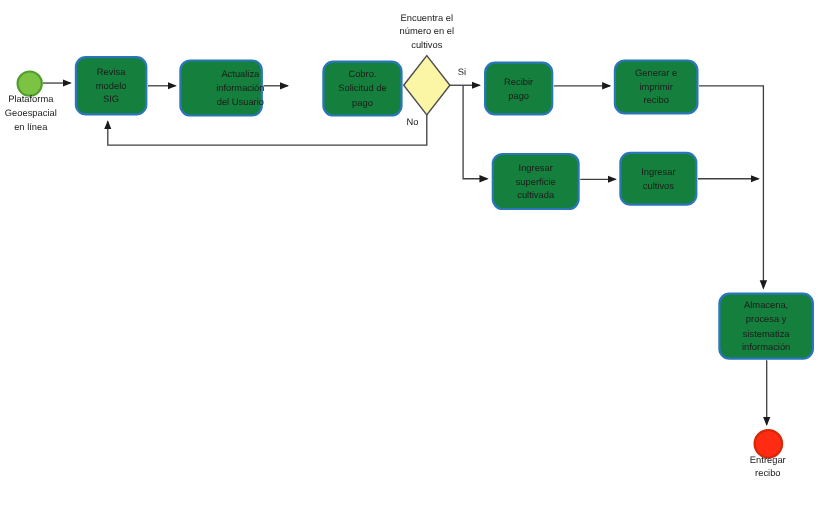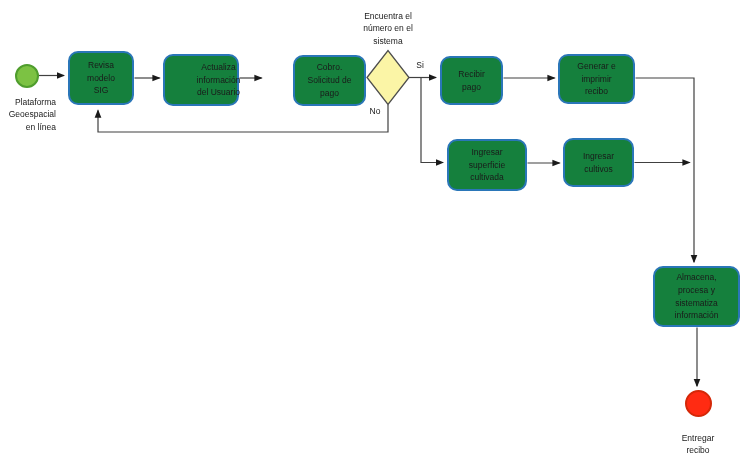--- a/index.html
+++ b/index.html
@@ -85,39 +85,39 @@
       <path d="M635.5 78 H694 V262" marker-end="url(#arrow)"></path>
       <path d="M527.5 163 H559.5" marker-end="url(#arrow)"></path>
       <path d="M634.5 162.5 H689.5" marker-end="url(#arrow)"></path>
       <path d="M388 104.5 V132 H98 V110.5" marker-end="url(#arrow)"></path>
       <path d="M697 327.5 V386" marker-end="url(#arrow)"></path>
     </g>
     <polygon points="367,77.5 388,50.5 409,77.5 388,104.5" fill="#fbf5a6" stroke="#4d4d4d" stroke-width="1.3"></polygon>
   </svg>
 
   <div class="event-circle start-circle"></div>
-  <div class="free-label" style="left:0px; top:96px; width:56px;text-align:right;">Plataforma
+  <div class="free-label" style="left:0px; top:84px; width:56px;">Plataforma
 Geoespacial
 en línea</div>
 
   <div class="task" style="left:68px; top:51px; width:66px; height:54px;">Revisa
 modelo
 SIG</div>
 
   <div class="task" style="left:163px; top:54px; width:76px; height:52px;padding-left:35px;">Actualiza
 información
 del Usuario</div>
 
   <div class="task" style="left:265px; top:55px; width:73px; height:51px;margin-left:28px;">Cobro.
 Solicitud de
 pago</div>
 
   <div class="free-label" style="left:338px; top:10px; width:100px;">Encuentra el
 número en el
-sistema</div>
+cultivos</div>
 
   <div class="edge-label" style="left:411px; top:60px; width:18px; text-align:center;">Si</div>
 
   <div class="edge-label" style="left:366px; top:106px; width:18px; text-align:center;">No</div>
 
   <div class="task" style="left:440px; top:56px; width:63px; height:49px;">Recibir
 pago</div>
 
   <div class="task" style="left:558px; top:54px; width:77px; height:50px;">Generar e
 imprimir
@@ -129,16 +129,16 @@
 
   <div class="task" style="left:563px; top:138px; width:71px; height:49px;">Ingresar
 cultivos</div>
 
   <div class="task" style="left:653px; top:266px; width:87px; height:61px;">Almacena,
 procesa y
 sistematiza
 información</div>
 
   <div class="event-circle end-circle"></div>
-  <div class="free-label" style="left:668px; top:432px; width:60px;">Entregar
+  <div class="free-label" style="left:668px; top:412px; width:60px;">Entregar
 recibo</div>
 
 </div>
 
 </body></html>

